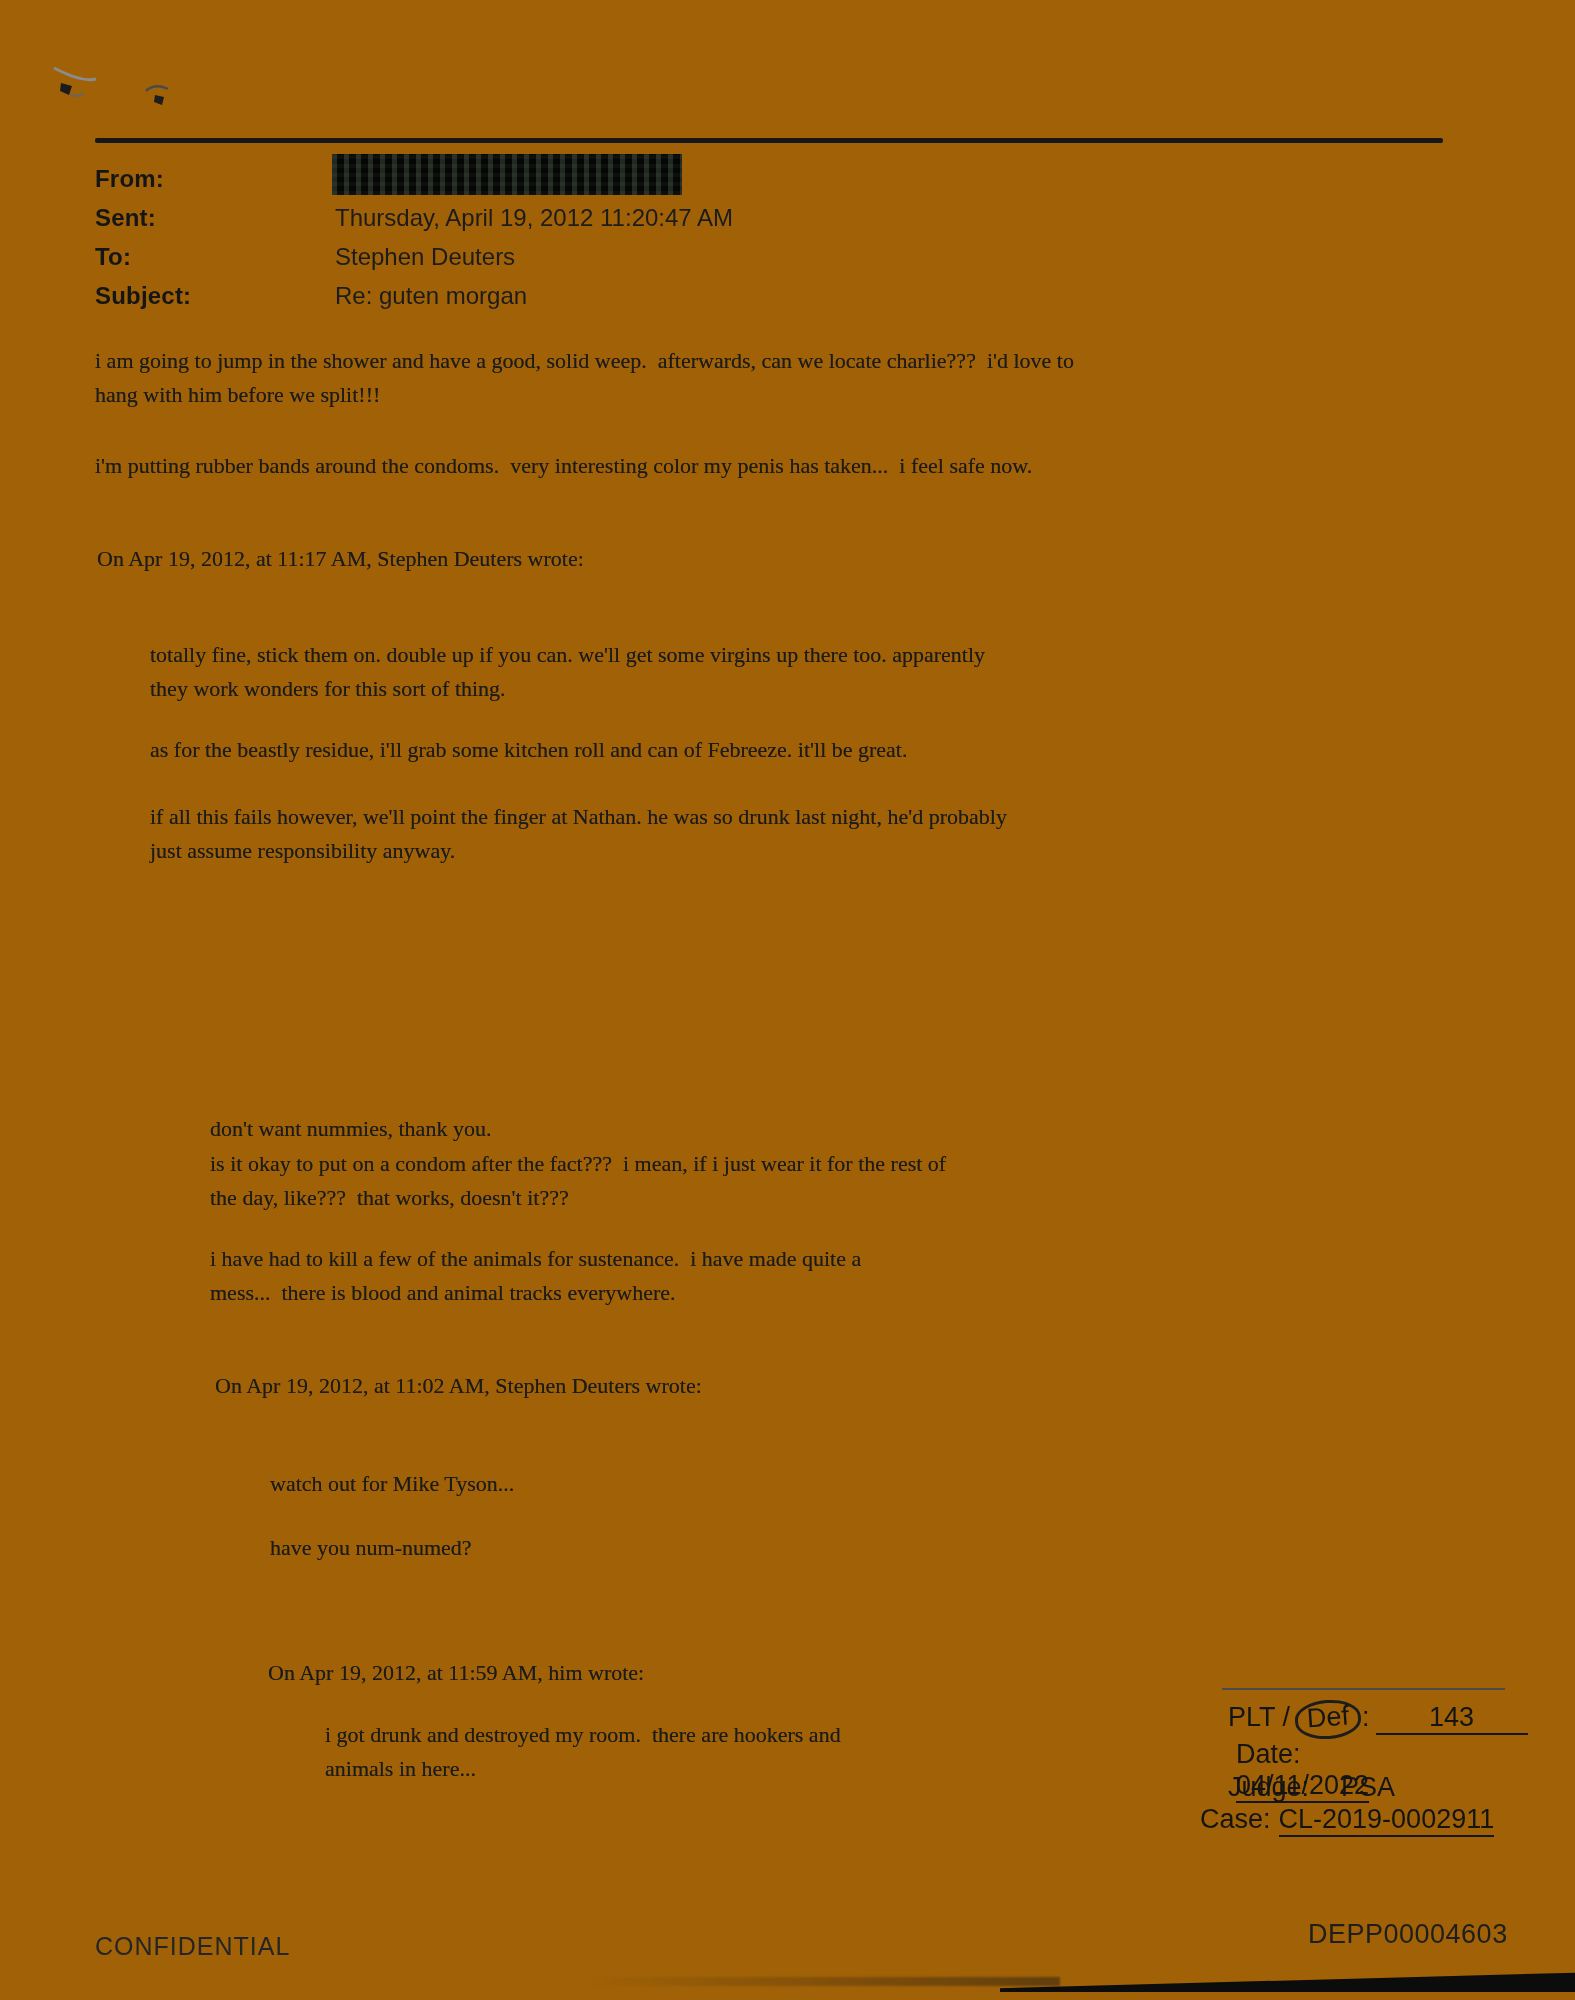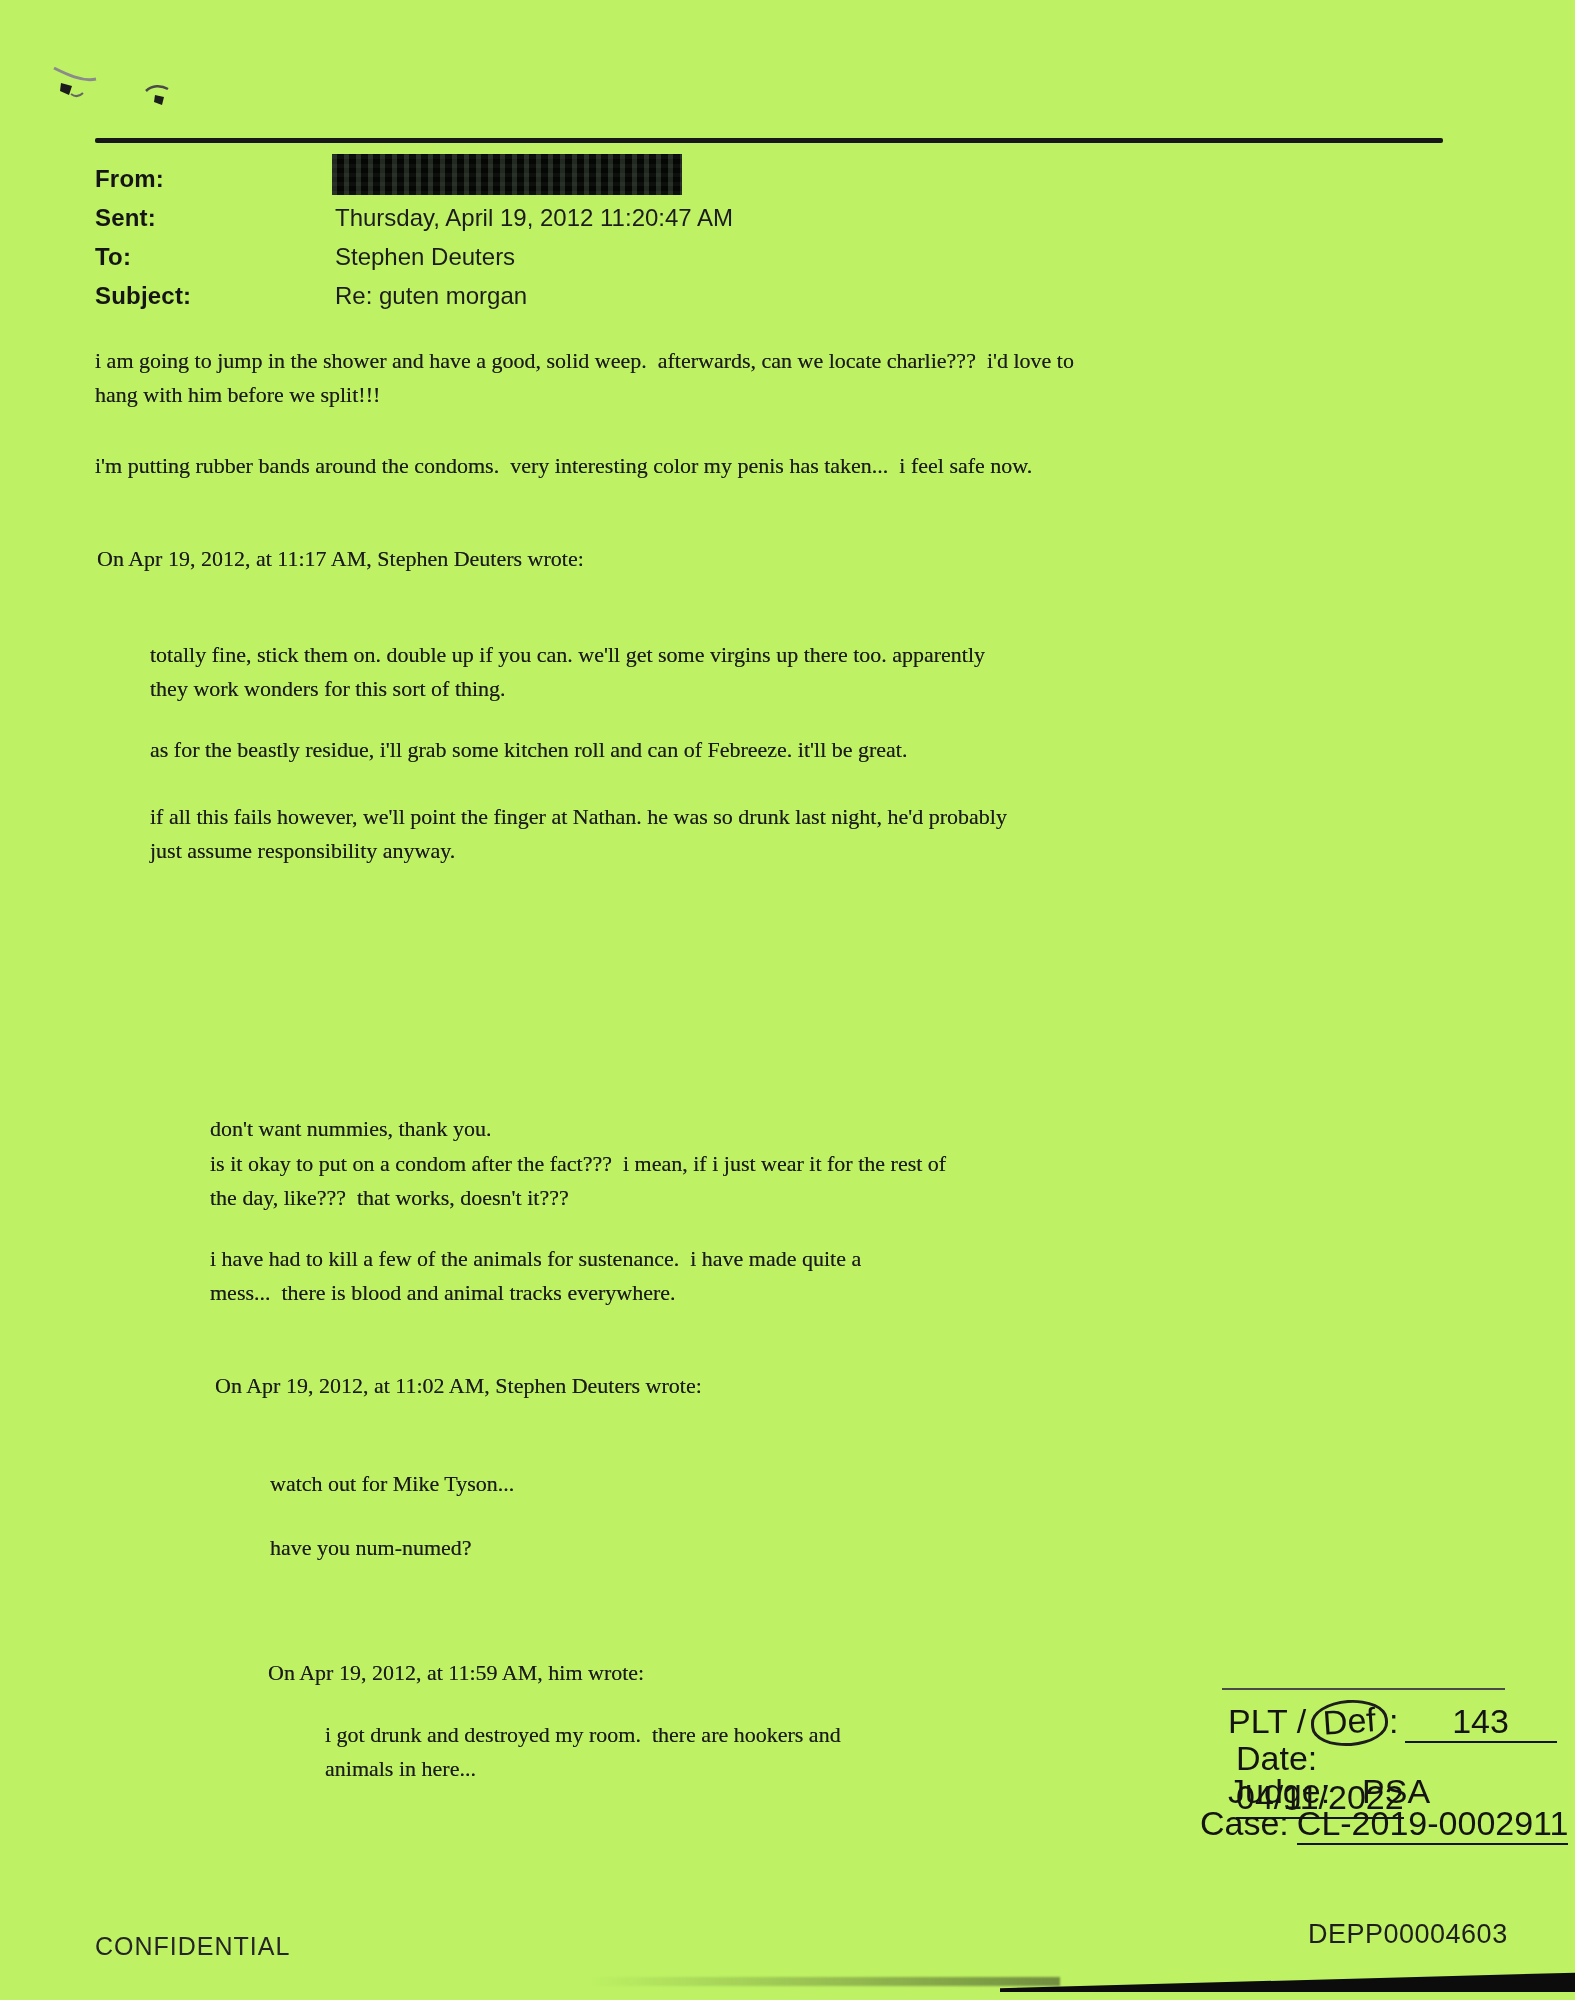--- a/index.html
+++ b/index.html
@@ -1,20 +1,20 @@
 <!DOCTYPE html>
 <html><head>
 <meta charset="utf-8">
 <style>
   html, body { margin: 0; padding: 0; background: #ffffff; }
   #page {
     position: relative;
     width: 1575px;
     height: 2000px;
-    background: #bef264;
+    background: #a16207;
     overflow: hidden;
     font-family: "Liberation Serif", serif;
     color: #1b1b1b;
   }
   .abs { position: absolute; }
 
   
   .top-rule {
     left: 95px; top: 138px; width: 1348px; height: 5px;
     background: #171717; border-radius: 2px;
@@ -41,21 +41,21 @@
     font-size: 22px; line-height: 34px;
     white-space: pre-wrap;
     color: #1b1b1b;
     text-shadow: 0 0 0.5px rgba(20,20,20,0.6);
   }
 
   
   .stamp-rule { left: 1222px; top: 1688px; width: 283px; height: 2px; background: #4a4a4a; }
   .stamp-row {
     font-family: "Liberation Sans", sans-serif;
-    font-size: 34px; color: #141414;
+    font-size: 27px; color: #141414;
     white-space: nowrap; display: flex; align-items: baseline;
   }
   .circled {
     display: inline-block;
     border: 3px solid #1d1d1d;
     border-radius: 50% / 46%;
     padding: 1px 9px 5px 9px;
     margin: 0 1px 0 5px;
     transform: rotate(-4deg);
     line-height: 1;

